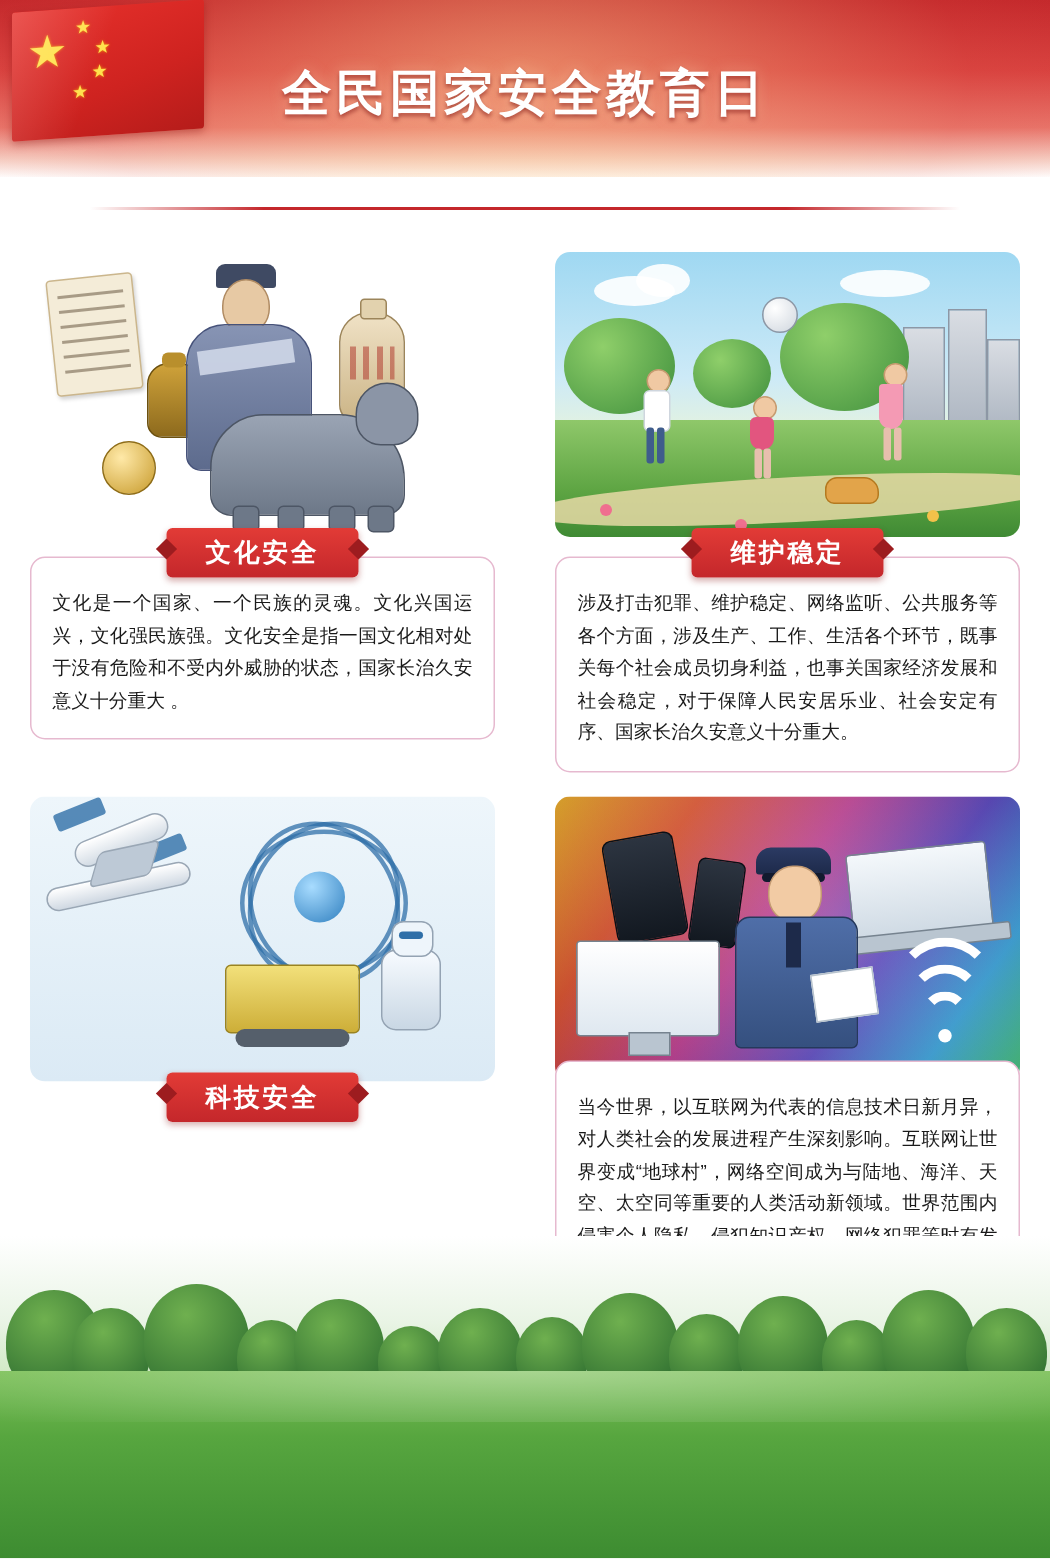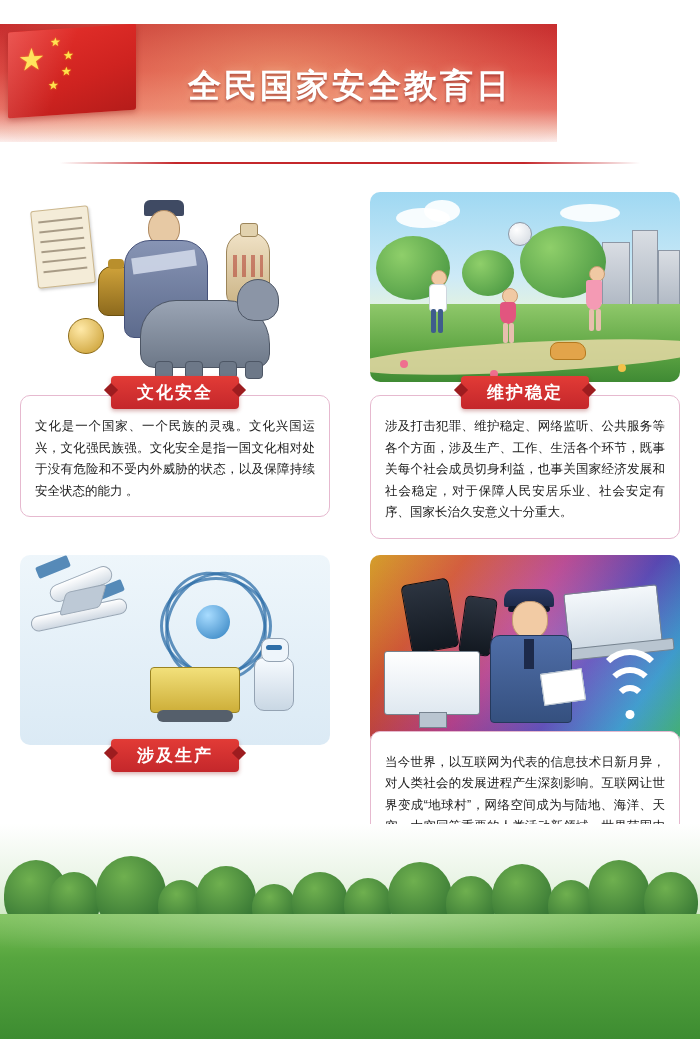--- a/index.html
+++ b/index.html
@@ -17,25 +17,24 @@
     position: relative;
     width: 700px;
     height: 1039px;
     background: #ffffff;
     overflow: hidden;
   }
 
   
   .header {
     position: relative;
-    width: 557px;
+    width: 700px;
     height: 118px;
     background: linear-gradient(180deg, #c3272b 0%, #d8413f 40%, #e8746a 72%, #f6cfc4 90%, #ffffff 100%);
     overflow: hidden;
-    margin-top: 24px;
   }
   .header-glow {
     position: absolute;
     left: 50%;
     top: -130px;
     transform: translateX(-50%);
     width: 760px;
     height: 300px;
     background: radial-gradient(ellipse at 50% 60%, rgba(255,220,150,0.45) 0%, rgba(226,90,70,0.12) 55%, rgba(226,90,70,0) 75%);
     pointer-events: none;
@@ -540,21 +539,21 @@
           </div>
         <div class="beast">
           <span class="beast-leg l1"></span>
             <span class="beast-leg l2"></span>
           <span class="beast-leg l3"></span>
             <span class="beast-leg l4"></span>
         </div>
         <div class="coin"></div>
       </div>
       <div class="badge">文化安全</div>
-      <div class="textbox">文化是一个国家、一个民族的灵魂。文化兴国运兴，文化强民族强。文化安全是指一国文化相对处于没有危险和不受内外威胁的状态，以及保障持续安全状态的能力 。</div>
+      <div class="textbox">文化是一个国家、一个民族的灵魂。文化兴国运兴，文化强民族强。文化安全是指一国文化相对处于没有危险和不受内外威胁的状态，国家长治久安意义十分重大 。</div>
     </div>
 
     <div class="card">
       <div class="illus">
         <div class="sky"></div>
         <div class="cloud c1"></div>
         <div class="cloud c2"></div>
         <div class="cloud c3"></div>
         <div class="bldg b1"></div>
         <div class="bldg b2"></div>
@@ -601,21 +600,21 @@
         <div class="plane"></div>
         <div class="orbit o1"></div>
         <div class="orbit o2"></div>
         <div class="orbit o3"></div>
         <div class="globe"></div>
         <div class="rover"></div>
         <div class="robot">
             <i></i>
           </div>
       </div>
-      <div class="badge">涉及生产</div>
+      <div class="badge">科技安全</div>
     </div>
 
     <div class="card">
       <div class="illus">
         <div class="cyber-bg"></div>
         <div class="laptop"></div>
         <div class="tablet"></div>
         <div class="phone"></div>
         <div class="monitor"></div>
         <div class="officer-cap"></div>

